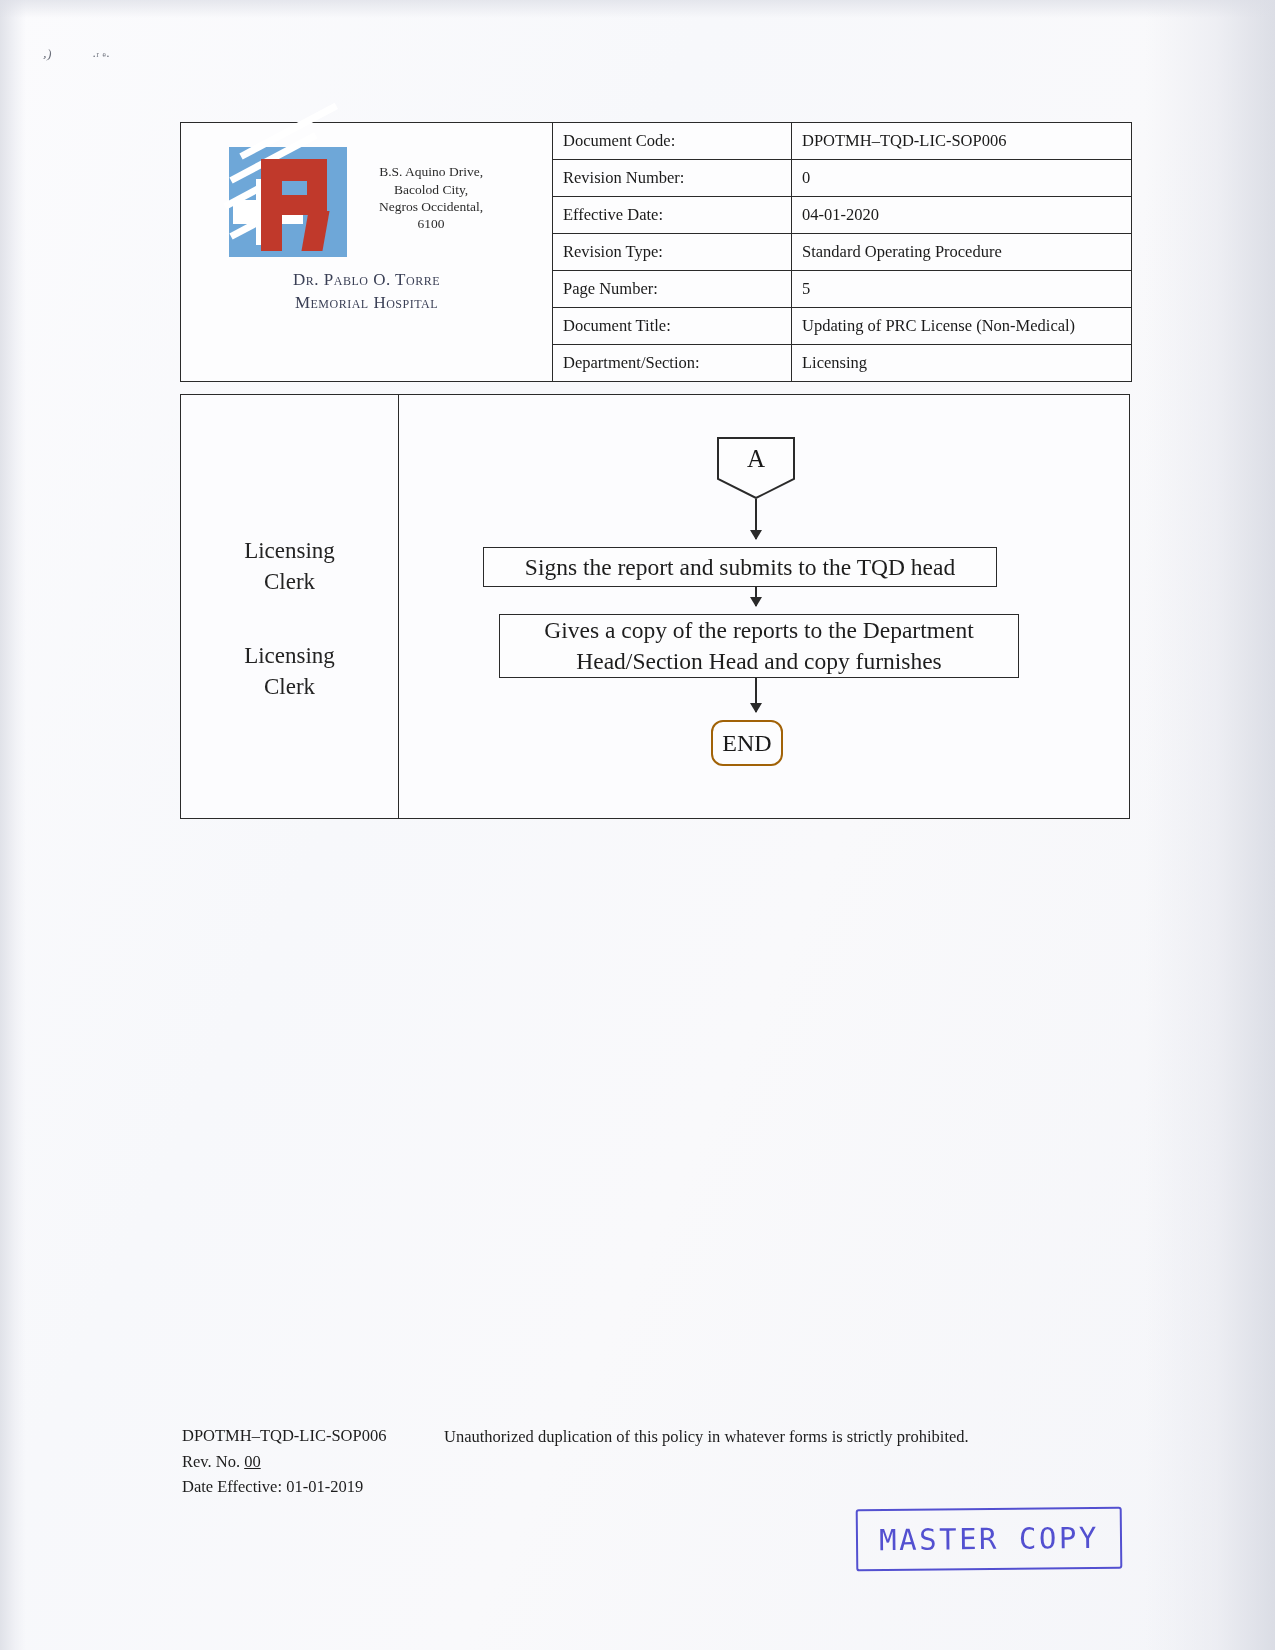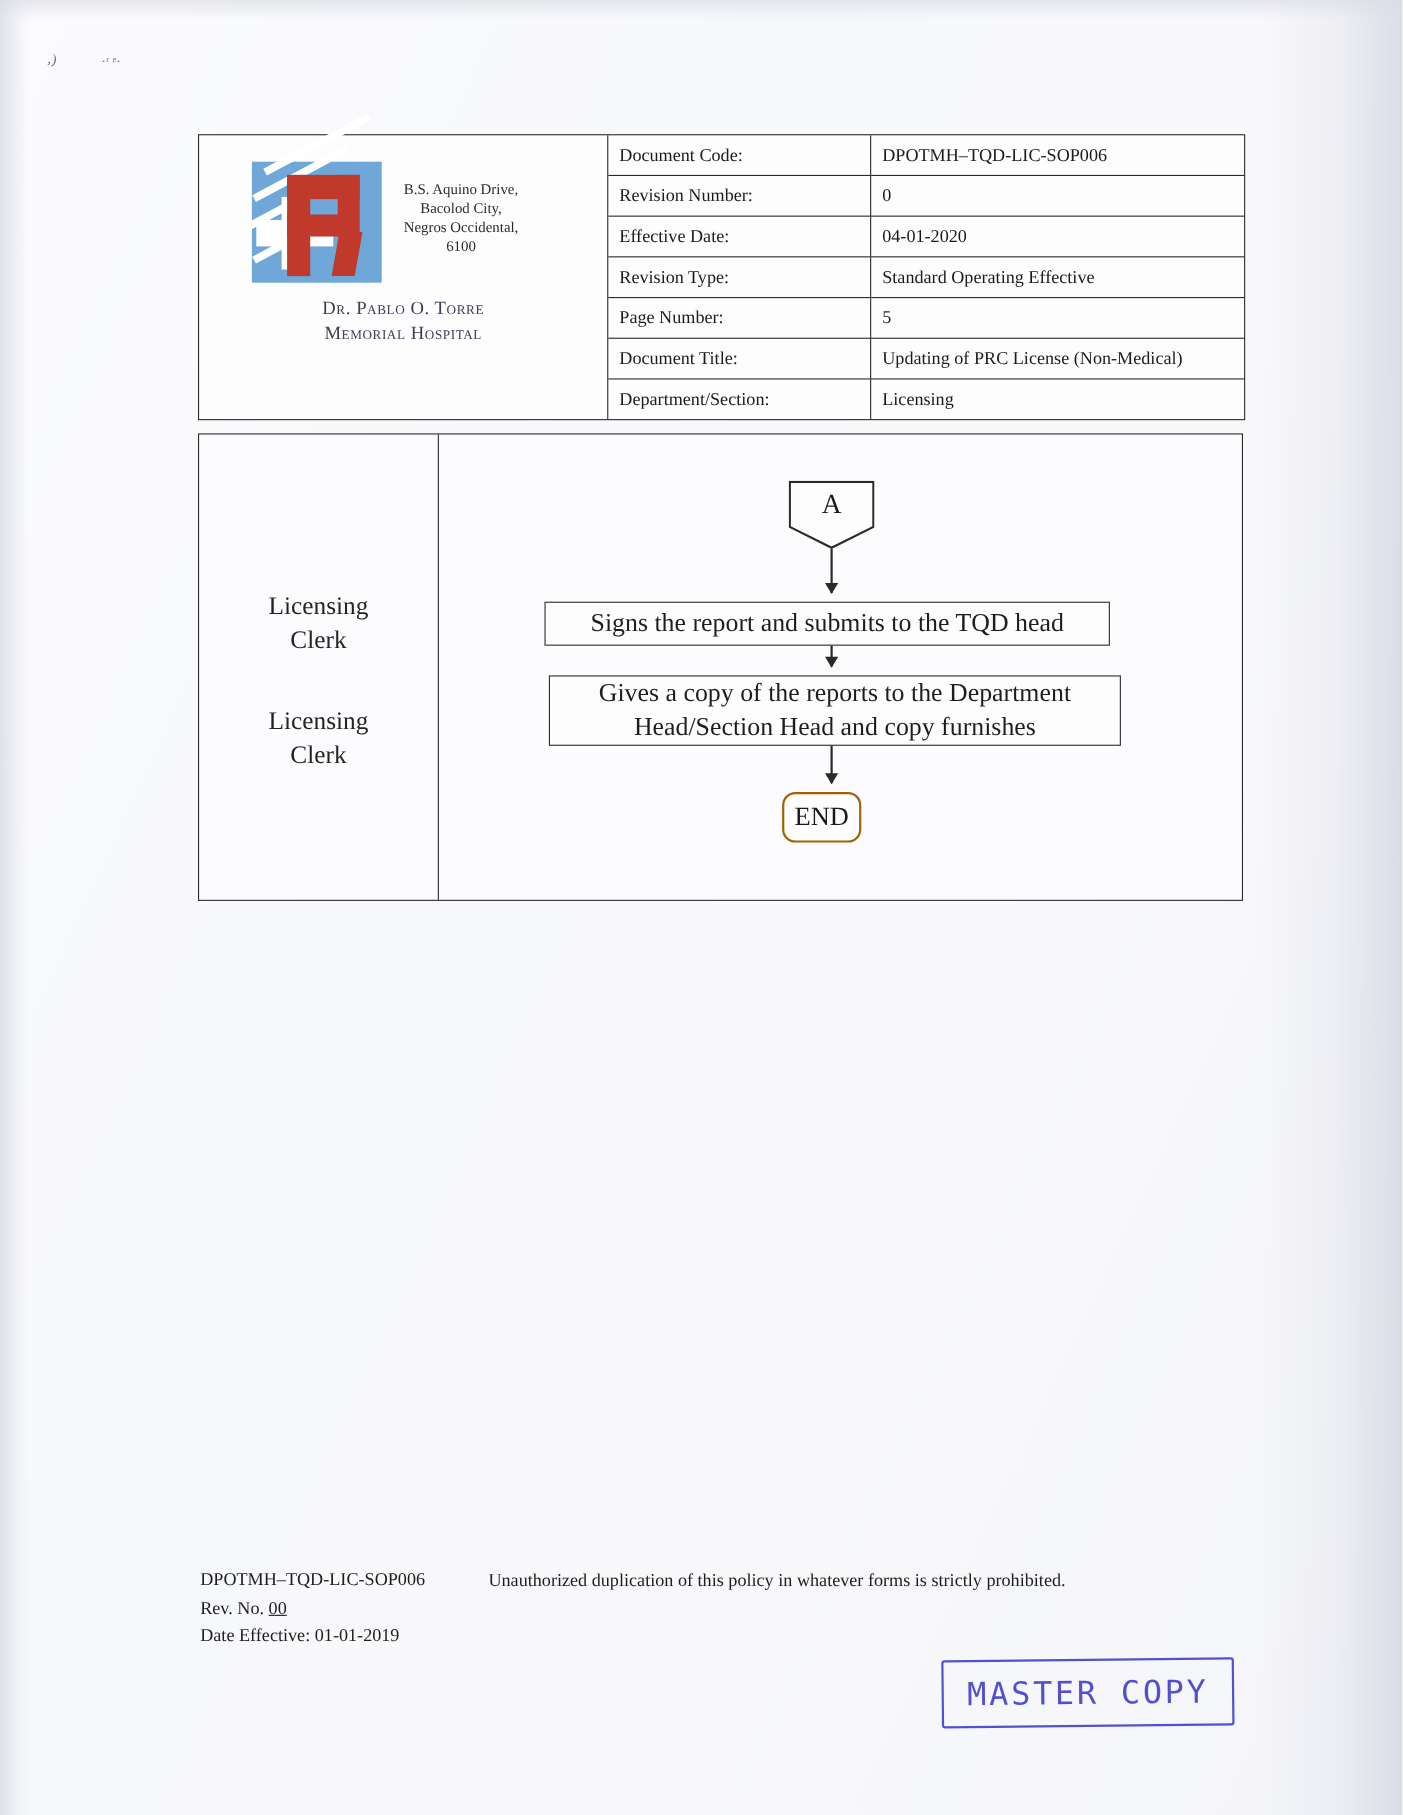--- a/index.html
+++ b/index.html
@@ -144,21 +144,21 @@
     left: 44px; top: 52px;
     width: 21px; height: 40px;
     background: #c0392b;
     transform: skewX(-10deg);
   }
   .logo-addr {
     font-size: 13.5px;
     line-height: 1.28;
     text-align: center;
     color: #2b2b2b;
-    margin-left: 10px;
+    margin-left: 22px;
     font-family: "Liberation Serif", serif;
   }
   .logo-name {
     margin-top: 6px;
     text-align: center;
     font-size: 17px;
     letter-spacing: .5px;
     color: #3a3f55;
     font-variant: small-caps;
     line-height: 1.35;
@@ -239,21 +239,21 @@
     text-align: center;
     font-size: 23.5px;
     line-height: 1.3;
     color: #1d1d1d;
     display: flex;
     align-items: center;
     justify-content: center;
     padding: 4px 10px;
   }
   .proc-1 {
-    left: 96px;
+    left: 84px;
     top: 152px;
     width: 514px;
     height: 40px;
     align-items: center;
   }
   .proc-2 {
     left: 100px;
     top: 219px;
     width: 520px;
     height: 64px;
@@ -379,21 +379,21 @@
     <tr>
       <td>Revision Number:</td>
       <td>0</td>
     </tr>
     <tr>
       <td>Effective Date:</td>
       <td>04-01-2020</td>
     </tr>
     <tr>
       <td>Revision Type:</td>
-      <td>Standard Operating Effective</td>
+      <td>Standard Operating Procedure</td>
     </tr>
     <tr>
       <td>Page Number:</td>
       <td>5</td>
     </tr>
     <tr>
       <td>Document Title:</td>
       <td>Updating of PRC License (Non-Medical)</td>
     </tr>
     <tr>

